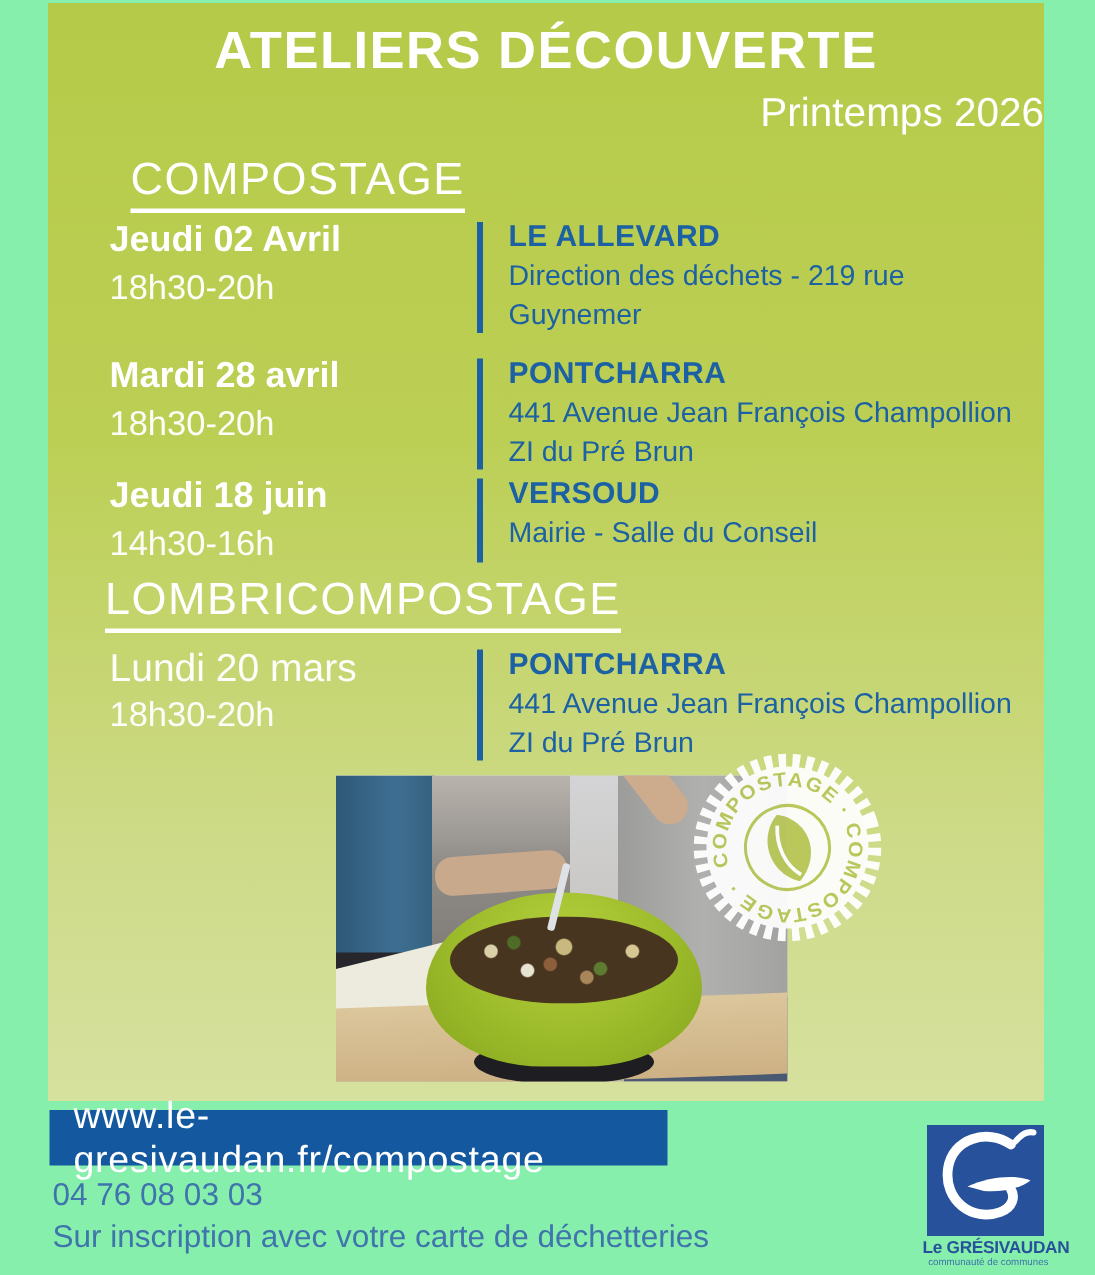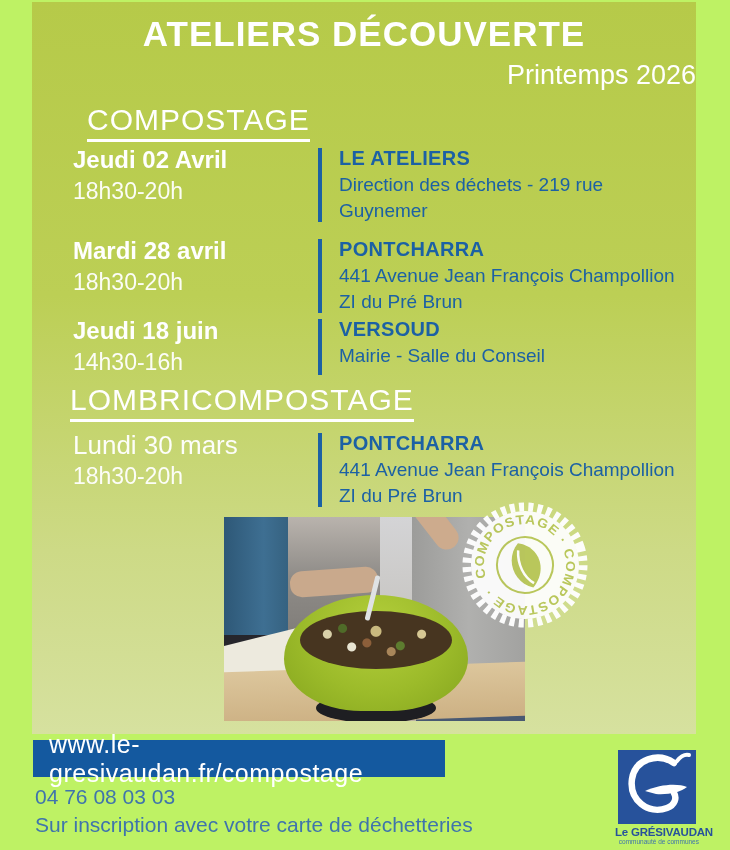--- a/index.html
+++ b/index.html
@@ -1,17 +1,17 @@
 <!DOCTYPE html>
 <html><head>
 <meta charset="utf-8">
 <style>
   * { margin:0; padding:0; box-sizing:border-box; }
   body { background:#fff; font-family:"Liberation Sans", sans-serif; }
-  .canvas { position:relative; width:730px; height:850px; background:#bef264; overflow:hidden; }
+  .canvas { position:relative; width:730px; height:850px; background:#86efac; overflow:hidden; }
 
   
   .green-panel {
     position:absolute; left:32px; top:2px; width:664px; height:732px;
     background:linear-gradient(180deg,#b6ca49 0%, #bccf55 40%, #cdda86 75%, #d6e19f 100%);
   }
   .title {
     position:absolute; top:12px; left:0; width:100%;
     text-align:center; color:#fff; font-size:35px; font-weight:bold; letter-spacing:1px;
   }
@@ -105,21 +105,21 @@
 
     <div class="section-heading heading-1">COMPOSTAGE</div>
 
     <div class="row row-1">
       <div class="date-col">
         <div class="date">Jeudi 02 Avril</div>
         <div class="time">18h30-20h</div>
       </div>
       <div class="sep-bar"></div>
       <div class="loc-col">
-        <div class="city">LE ATELIERS</div>
+        <div class="city">LE ALLEVARD</div>
         <div class="address">Direction des déchets - 219 rue Guynemer</div>
       </div>
     </div>
 
     <div class="row row-2">
       <div class="date-col">
         <div class="date">Mardi 28 avril</div>
         <div class="time">18h30-20h</div>
       </div>
       <div class="sep-bar"></div>
@@ -138,21 +138,21 @@
       <div class="loc-col">
         <div class="city">VERSOUD</div>
         <div class="address">Mairie - Salle du Conseil</div>
       </div>
     </div>
 
     <div class="section-heading heading-2">LOMBRICOMPOSTAGE</div>
 
     <div class="row row-4">
       <div class="date-col">
-        <div class="date light">Lundi 30 mars</div>
+        <div class="date light">Lundi 20 mars</div>
         <div class="time">18h30-20h</div>
       </div>
       <div class="sep-bar"></div>
       <div class="loc-col">
         <div class="city">PONTCHARRA</div>
         <div class="address">441 Avenue Jean François Champollion ZI du Pré Brun</div>
       </div>
     </div>
 
     <div class="photo">

